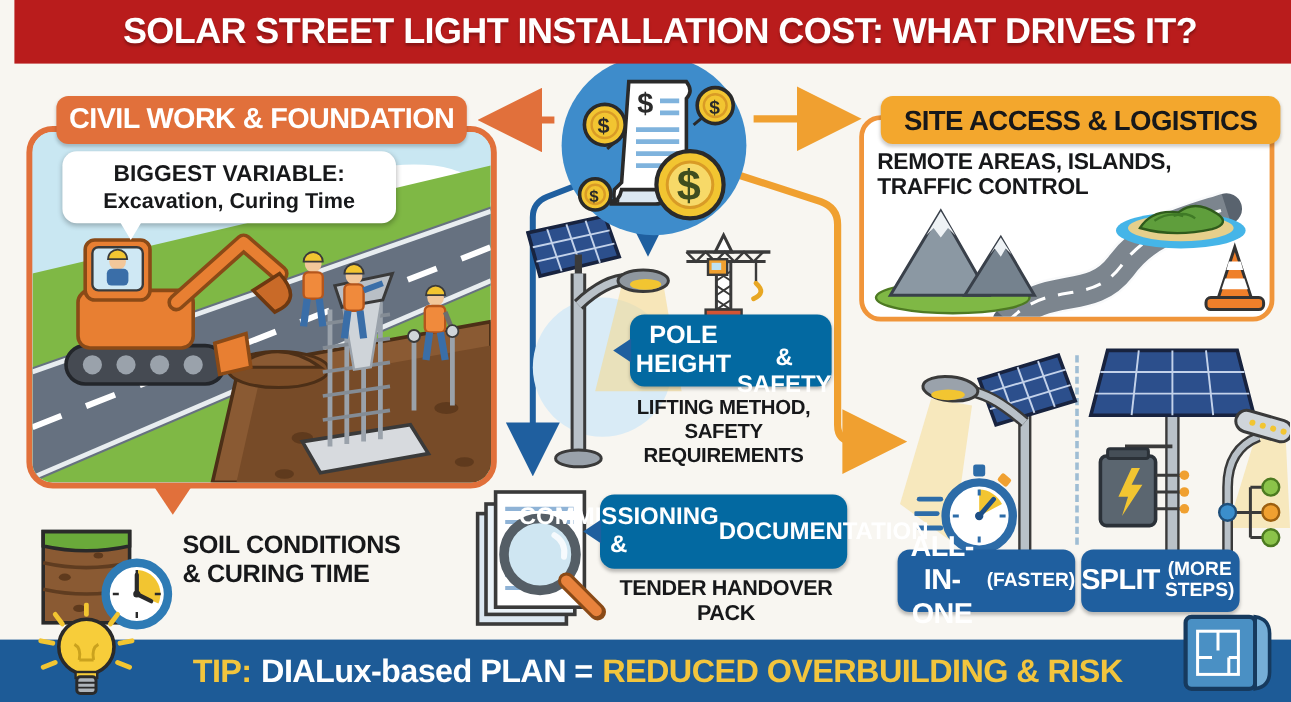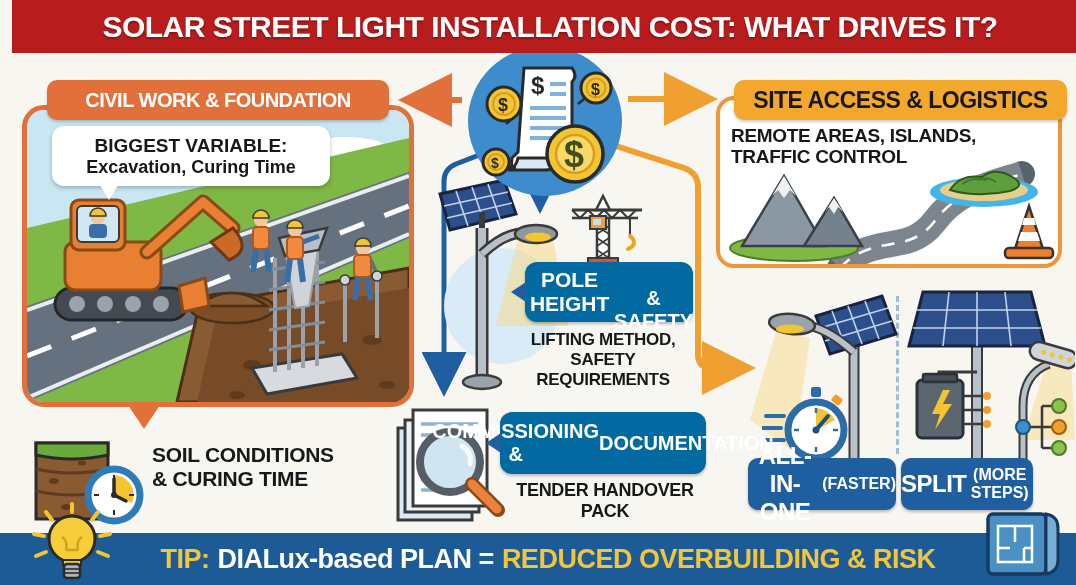--- a/index.html
+++ b/index.html
@@ -187,21 +187,21 @@
         <line x1="344" y1="150" x2="352" y2="170" stroke="#6d6d6d" stroke-width="4"></line>
       </g>
       <g stroke="#9aa2ab" stroke-width="4">
         <line x1="318" y1="172" x2="318" y2="232"></line>
           <line x1="350" y1="168" x2="350" y2="228"></line>
       </g>
       <circle cx="318" cy="170" r="5" fill="#cfd4d9" stroke="#3a3a3a" stroke-width="1.5"></circle>
       <circle cx="350" cy="166" r="5" fill="#cfd4d9" stroke="#3a3a3a" stroke-width="1.5"></circle>
     </svg>
   </div>
-  <div class="orange-header" style="left:47px; top:80px; width:342px; height:40px; font-size:20px; letter-spacing:-0.5px;">
+  <div class="orange-header" style="left:47px; top:80px; width:342px; height:40px; font-size:24px; letter-spacing:-0.5px;">
     <span>CIVIL WORK &amp; FOUNDATION</span>
   </div>
   <div class="civil-bubble">
     <div class="btail"></div>
     <div style="font-size:19px;">BIGGEST VARIABLE:</div>
     <div style="font-size:18px;">Excavation, Curing Time</div>
   </div>
   <div class="civil-tail"></div>
 
   <svg class="abs" style="left:32px; top:433px; z-index:2;" width="112" height="92" viewBox="0 0 112 92">

